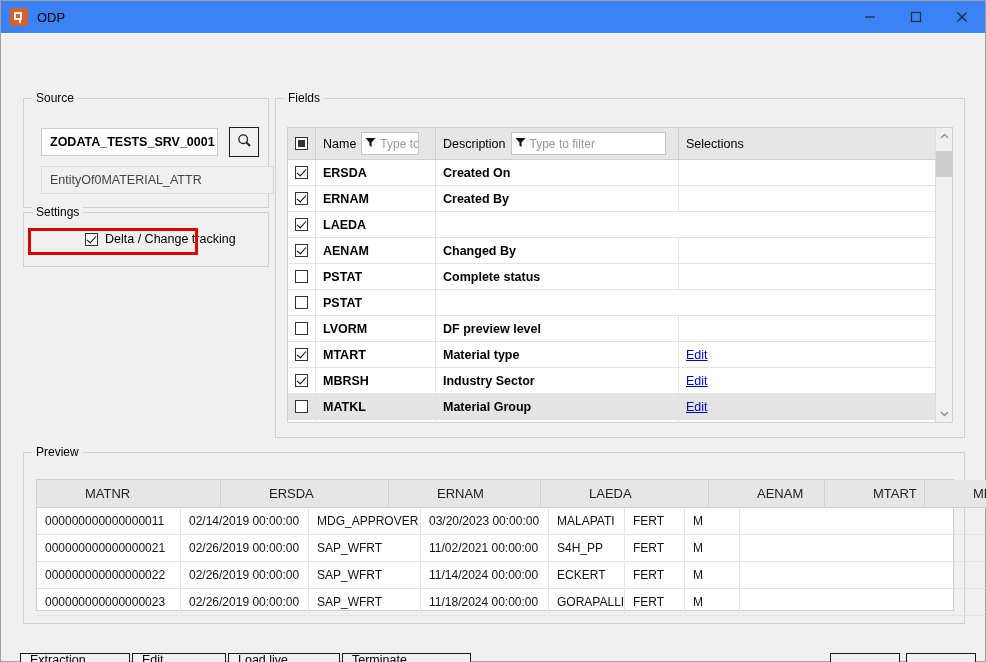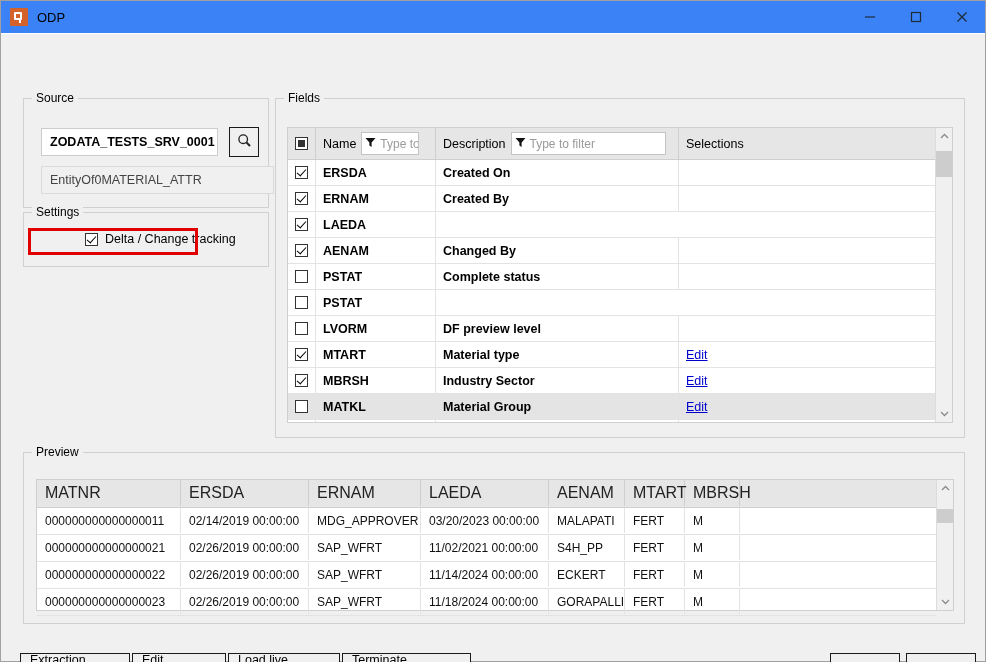--- a/index.html
+++ b/index.html
@@ -291,22 +291,23 @@
     display: flex;
     border-bottom: 1px solid #cfcfcf;
     flex: 0 0 auto;
   }
   .pv-hc {
     height: 26px;
     display: flex; align-items: center;
     box-sizing: border-box;
     border-right: 1px solid #cfcfcf;
     padding-left: 8px;
-    font-size: 16px;
+    font-size: 13px;
     color: #222;
+    margin-left: 40px;
   }
   .pv-hc.last { flex: 1 1 auto; border-right: none; }
   .pv-row { height: 26px; display: flex; border-bottom: 1px solid #e3e3e3; }
   .pv-c {
     height: 25px;
     display: flex; align-items: center;
     box-sizing: border-box;
     border-right: 1px solid #e3e3e3;
     padding-left: 8px;
     font-size: 12px;

